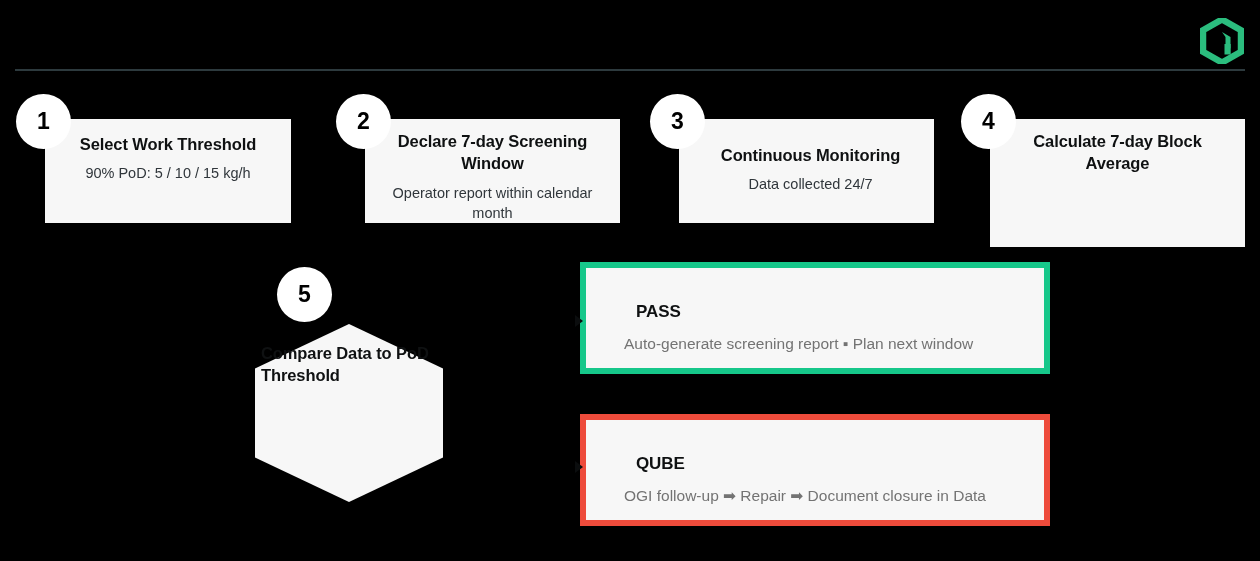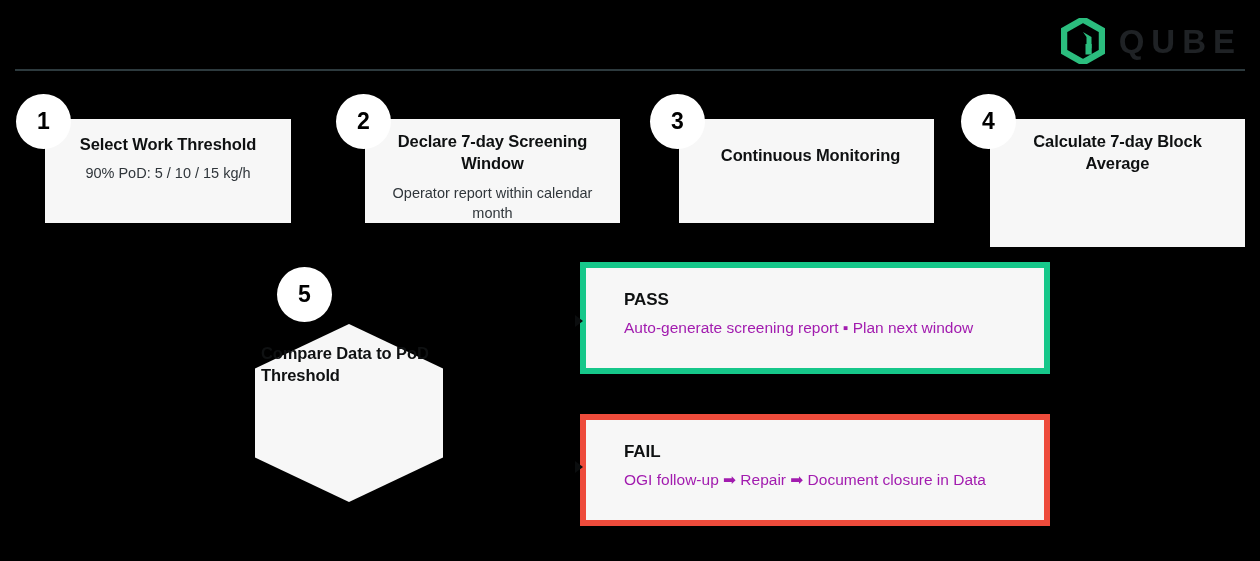--- a/index.html
+++ b/index.html
@@ -128,28 +128,28 @@
     width: 100%;
     height: 100%;
     box-sizing: border-box;
     padding: 22px 26px 0 38px;
     text-align: left;
   }
   .outcome-title {
     font-size: 17px;
     font-weight: 700;
     color: #0f1112;
-    margin: 0;
+    margin: 12px;
     line-height: 1.2;
     letter-spacing: -0.1px;
   }
   .outcome-desc {
     font-size: 15.5px;
     font-weight: 400;
-    color: #a21caf;
+    color: #737373;
     margin: 8px 0 0;
     line-height: 1.3;
   }
   #pass-box { left: 580px; top: 262px; width: 470px; height: 112px; background: #16c78a; }
   #fail-box { left: 580px; top: 414px; width: 470px; height: 112px; background: #ee4b3b; }
 
   
   .connector-arrow {
     position: absolute;
     width: 0;
@@ -166,39 +166,39 @@
 <body>
 
 <div class="brand">
   <span class="brand-mark">
     <svg viewBox="0 0 44 46" width="44" height="46" aria-hidden="true">
       <path d="M22 1.5 L41 12.2 V33.8 L22 44.5 L3 33.8 V12.2 Z" fill="none" stroke="#2bbd7e" stroke-width="6.5" stroke-linejoin="miter"></path>
       <path d="M22 14 L30.5 19 V30.5 L25.5 27.5 V19 Z" fill="#2bbd7e"></path>
       <rect x="24.5" y="26" width="6.2" height="10.5" fill="#2bbd7e"></rect>
     </svg>
   </span>
-  <span class="brand-word">QUBE</span>
 </div>
 <div class="header-rule"></div>
 
 <div class="badge" id="badge-1">1</div>
 <div class="step" id="step-1">
   <p class="step-title">Select Work Threshold</p>
   <p class="step-desc">90% PoD: 5 / 10 / 15 kg/h</p>
 </div>
 
 <div class="badge" id="badge-2">2</div>
 <div class="step" id="step-2">
   <p class="step-title">Declare 7-day Screening Window</p>
   <p class="step-desc">Operator report within calendar month</p>
 </div>
 
 <div class="badge" id="badge-3">3</div>
 <div class="step" id="step-3">
   <p class="step-title">Continuous Monitoring</p>
+  <p class="step-desc">Data collected 24/7</p>
 </div>
 
 <div class="badge" id="badge-4">4</div>
 <div class="step" id="step-4">
   <p class="step-title">Calculate 7-day Block Average</p>
 </div>
 
 <div class="badge" id="badge-5">5</div>
 <div class="hex-wrap">
   <div class="hex-shape"></div>
@@ -211,16 +211,16 @@
 <div class="outcome" id="pass-box">
   <div class="outcome-inner">
     <p class="outcome-title">PASS</p>
     <p class="outcome-desc">Auto-generate screening report ▪ Plan next window</p>
   </div>
 </div>
 
 <div class="connector-arrow" id="arrow-fail"></div>
 <div class="outcome" id="fail-box">
   <div class="outcome-inner">
-    <p class="outcome-title">FAIL</p>
+    <p class="outcome-title">QUBE</p>
     <p class="outcome-desc">OGI follow-up ➡ Repair ➡ Document closure in Data</p>
   </div>
 </div>
 
 </body></html>

